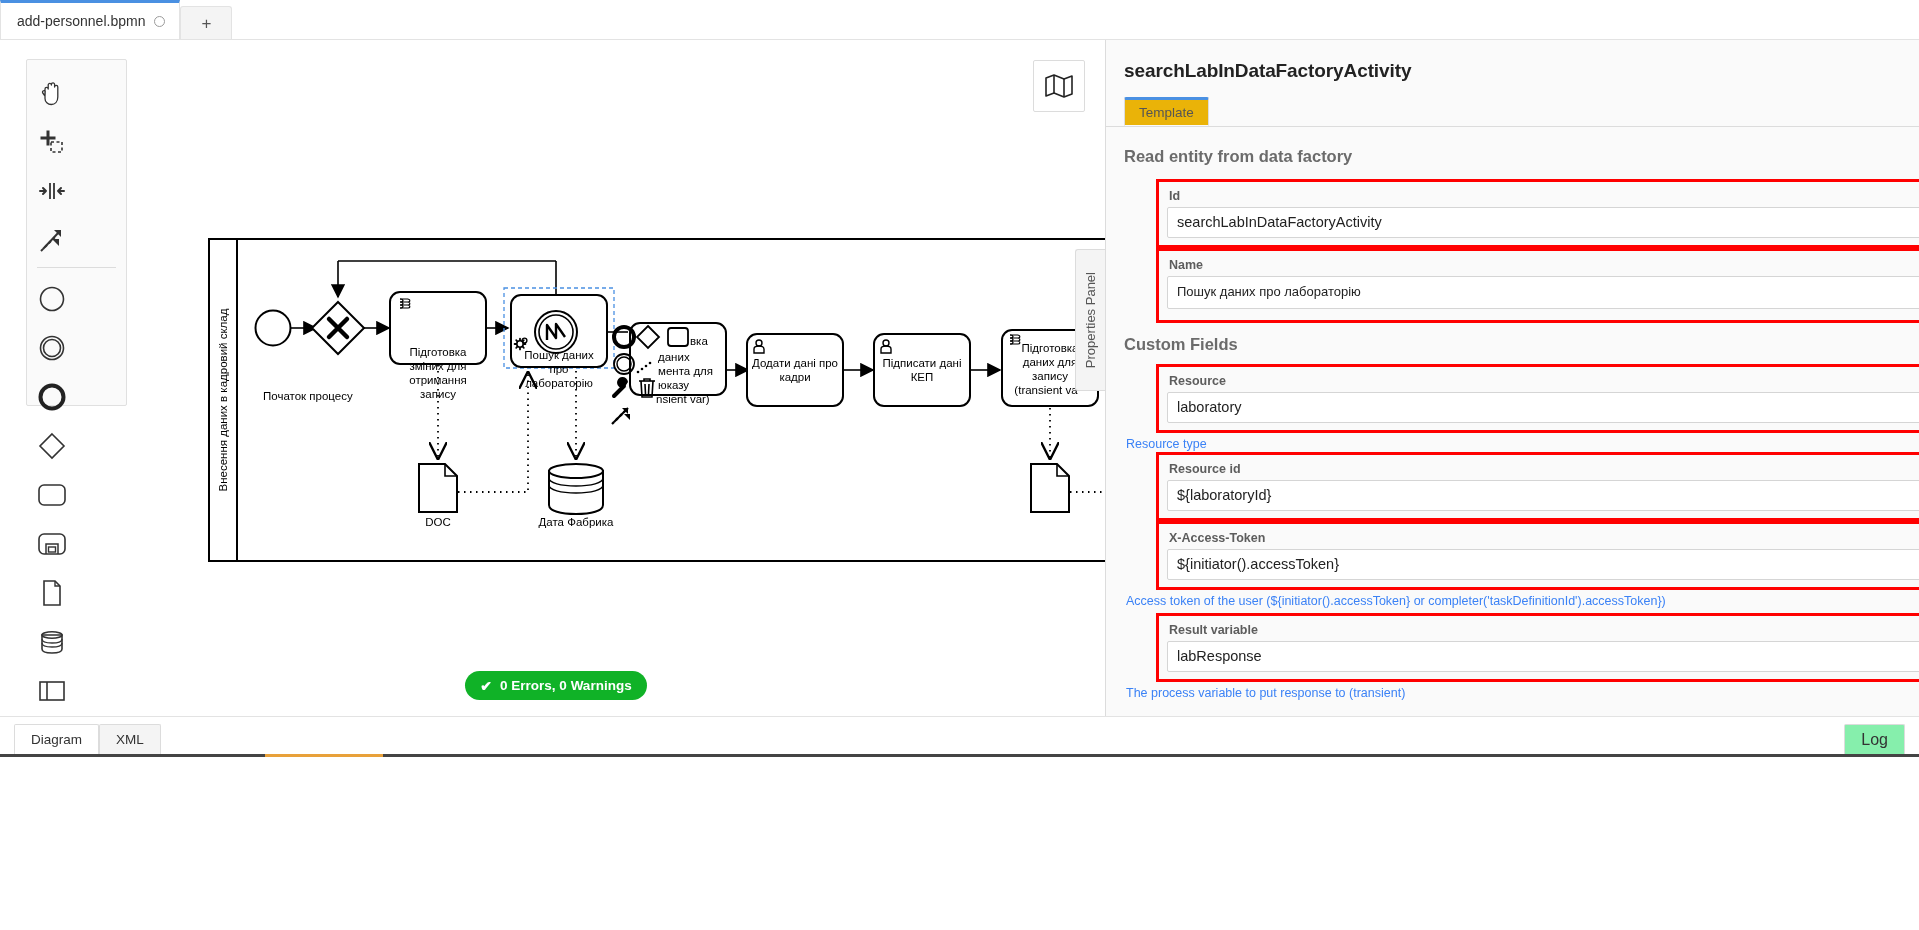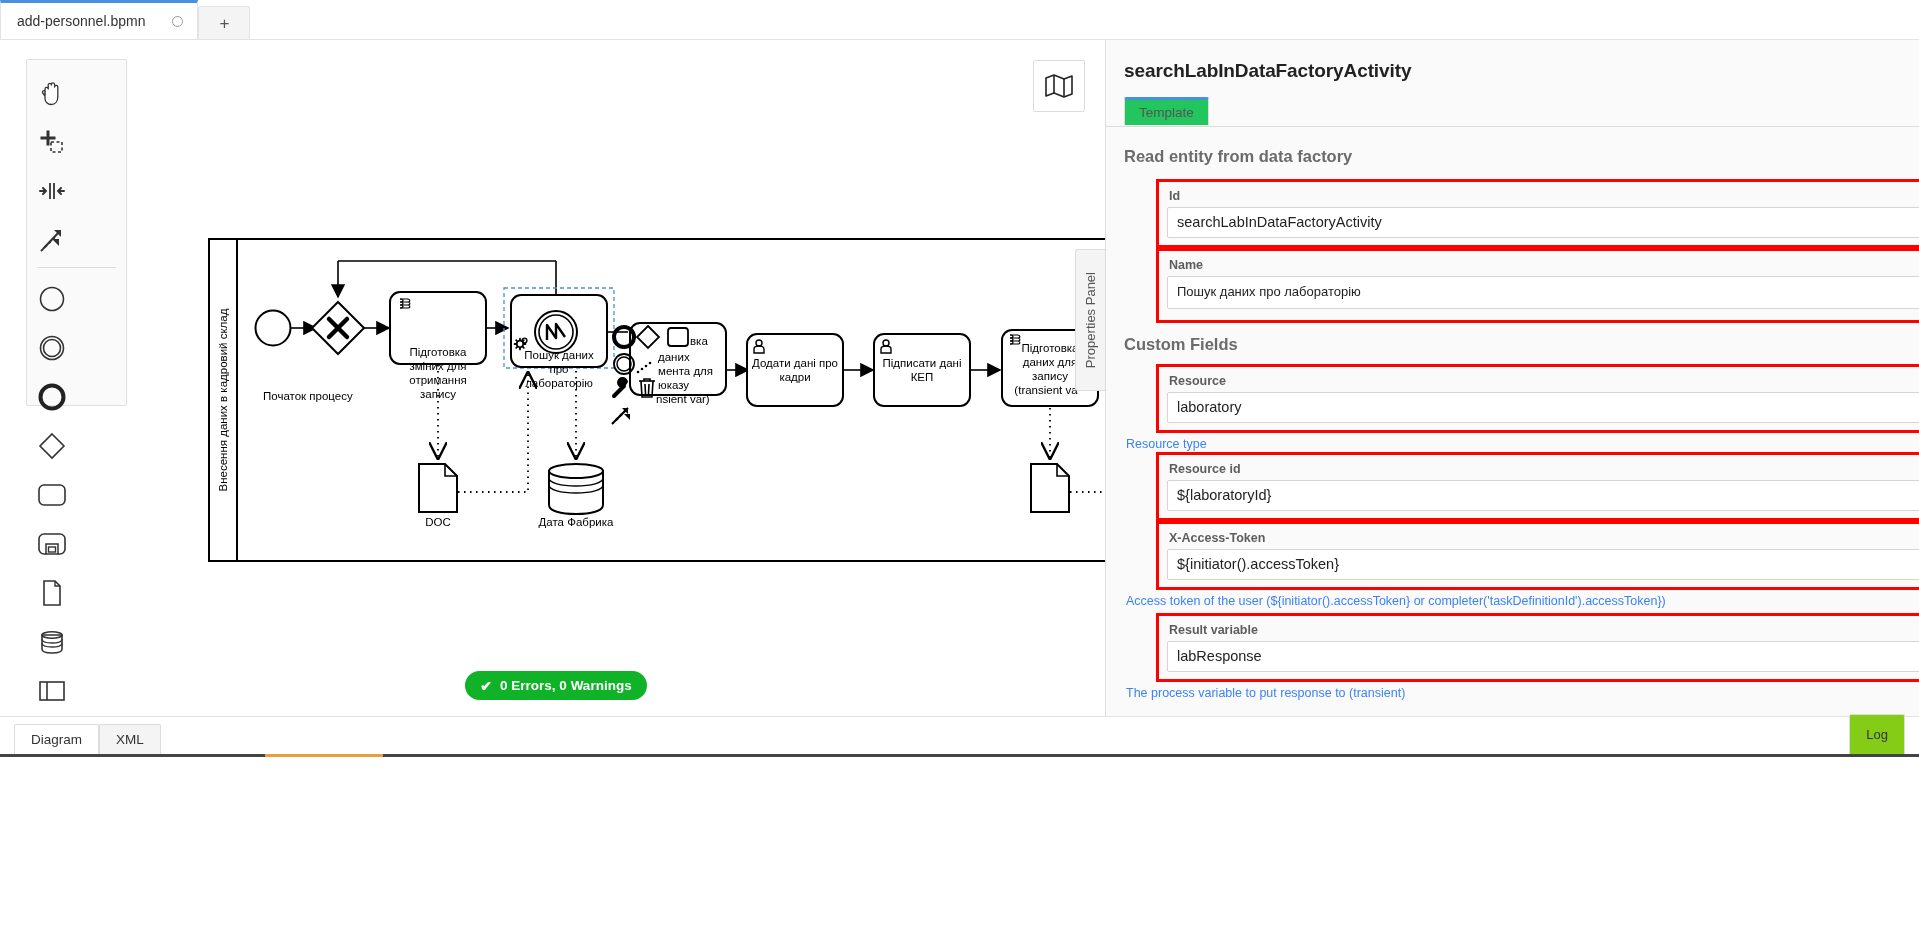--- a/index.html
+++ b/index.html
@@ -14,21 +14,21 @@
   
   .tabbar {
     position: absolute; left: 0; top: 0; width: 1919px; height: 40px;
     background: #fff; border-bottom: 1px solid #e3e3e3;
     display: flex; align-items: flex-end;
   }
   .tab {
     position: relative; height: 39px; display: flex; align-items: center;
     padding: 0 14px 0 16px; font-size: 14px; color: #333;
     background: #fff; border: 1px solid #e3e3e3; border-bottom: none;
-    border-top: 3px solid #4a90e2; gap: 27px;
+    border-top: 3px solid #4a90e2; gap: 9px;
   }
   .tab.inactive {
     border-top: 1px solid #e3e3e3; background: #f4f4f4; color: #555;
     height: 33px; padding: 0 20px; border-radius: 3px 3px 0 0;
   }
   .tab-dirty {
     width: 11px; height: 11px; border: 1.4px solid #9b9b9b; border-radius: 50%;
   }
   .tab-plus { font-size: 17px; color: #555; line-height: 1; }
 
@@ -73,24 +73,24 @@
   }
   .bt {
     height: 30px; display: flex; align-items: center; padding: 12px 16px;
     font-size: 13.5px; color: #333;
     border: 1px solid #dcdcdc; border-bottom: none; background: #f4f4f4;
     border-radius: 2px 2px 0 0; margin-left: 14px;
   }
   .bt.active { background: #fff; }
   .bt + .bt { margin-left: 0; }
   .log-btn {
-    position: absolute; right: 14px; bottom: 0; height: 40px;
+    position: absolute; right: 14px; bottom: 0; height: 30px;
     display: flex; align-items: center; padding: 0 16px;
-    font-size: 13px; color: #333;
-    border: 1px solid #dcdcdc; border-bottom: none; background: #84cc16;
+    font-size: 16px; color: #333;
+    border: 1px solid #dcdcdc; border-bottom: none; background: #86efac;
     border-radius: 2px 2px 0 0;
   }
   .footer-strip {
     position: absolute; left: 0; top: 754px; width: 1919px; height: 176px;
     background: #fff;
   }
   .footer-line {
     position: absolute; left: 0; top: 0; width: 1919px; height: 3px; background: #444;
   }
   .footer-accent {
@@ -106,21 +106,21 @@
   .props-title {
     margin: 20px 0 0 18px; font-size: 19px; font-weight: bold; color: #222;
     letter-spacing: -0.1px;
   }
   .props-tabs {
     margin-top: 15px; height: 30px; border-bottom: 1px solid #dcdcdc;
     display: flex; align-items: flex-end; padding-left: 18px;
   }
   .ptab {
     height: 29px; display: flex; align-items: center; padding: 0 14px;
-    font-size: 13.5px; color: #555; background: #22c55e;
+    font-size: 13.5px; color: #555; background: #eab308;
     border: 1px solid #dcdcdc; border-bottom: 1px solid #fafafa;
     border-top: 3px solid #4a90e2; border-radius: 2px 2px 0 0;
   }
   .group-head {
     display: flex; align-items: center; justify-content: space-between;
     padding: 18px 18px 10px 18px;
   }
   .group-head h3 { font-size: 16.5px; font-weight: bold; color: #6b6b6b; }
   .kebab { display: flex; flex-direction: column; gap: 2.5px; padding: 4px; }
   .kebab i { width: 3.5px; height: 3.5px; background: #6b6b6b; border-radius: 50%; display: block; }

